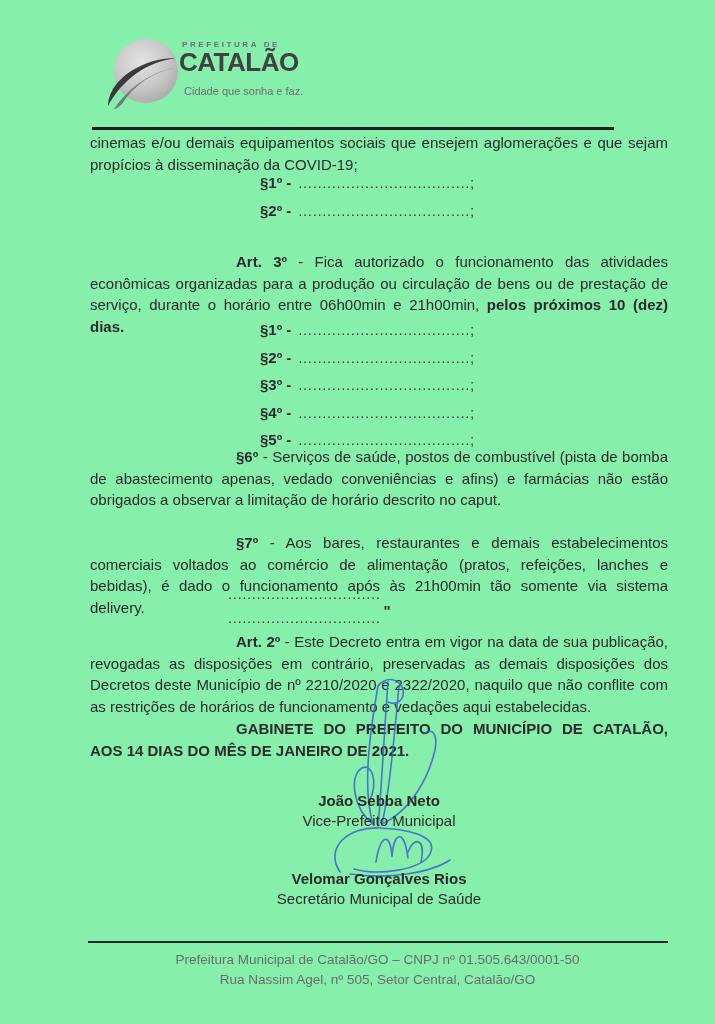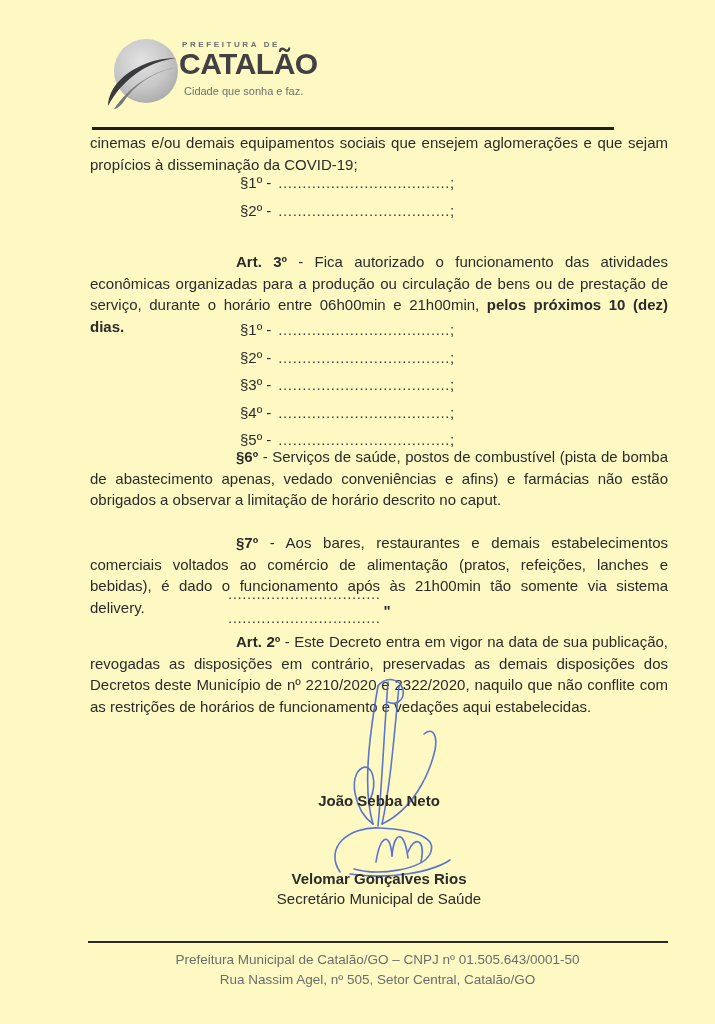--- a/index.html
+++ b/index.html
@@ -1,48 +1,48 @@
 <!DOCTYPE html>
 <html lang="pt"><head>
 <meta charset="utf-8">
 <style>
   html,body{margin:0;padding:0;background:#e9e9e9;}
   .page{
-    position:relative;width:715px;height:1024px;background:#fef9c3;
+    position:relative;width:715px;height:1024px;background:#86efac;
     margin:0 auto;overflow:hidden;color:#2b2b2b;
     font-family:"Liberation Sans", sans-serif;
   }
   
   .logo{position:absolute;left:100px;top:30px;width:240px;height:80px;}
   .logo-globe{position:absolute;left:6px;top:4px;}
   .logo-overline{
     position:absolute;left:82px;top:10px;font-size:8px;letter-spacing:2.6px;
     color:#6d6e71;font-weight:bold;
   }
   .logo-name{
-    position:absolute;left:79px;top:17px;font-size:30px;font-weight:bold;
+    position:absolute;left:79px;top:17px;font-size:26px;font-weight:bold;
     color:#414042;letter-spacing:-0.5px;
   }
   .logo-tagline{position:absolute;left:84px;top:55px;font-size:11px;color:#6d6e71;}
   .office{
     position:absolute;right:58px;top:88px;font-size:15.5px;font-weight:bold;
     color:#54555a;letter-spacing:0.3px;
   }
   .rule-top{position:absolute;left:92px;top:127px;width:522px;height:3px;background:#1f1f1f;}
   .rule-bottom{position:absolute;left:88px;top:941px;width:580px;height:2px;background:#2a2a2a;}
 
   
   .blk{position:absolute;left:90px;width:578px;font-size:15px;line-height:21.5px;text-align:justify;}
   .blk p{margin:0;}
   .indent{text-indent:146px;}
   .b{font-weight:bold;}
   .i{}
   .ph-block{left:90px;text-align:left;}
   .ph-row{padding-left:150px;margin-bottom:6px;white-space:nowrap;}
-  .ph-row .lbl{font-weight:normal;margin-right:7px;}
+  .ph-row .lbl{font-weight:bold;margin-right:7px;margin-left:20px;}
   .dots{letter-spacing:0.6px;color:#3a3a3a;}
   .quote-block{left:90px;text-align:left;line-height:24px;}
   .quote-block div{padding-left:138px;white-space:nowrap;}
   .qmark{position:relative;top:-7px;left:3px;font-weight:bold;}
 
   .center-blk{text-align:center;line-height:20px;}
   .signer-name{font-weight:bold;font-size:15px;}
   .signer-title{font-size:15px;}
   .sig{position:absolute;pointer-events:none;}
 
@@ -107,34 +107,38 @@
 
   <div class="blk quote-block" style="top:582px;">
     <div><span class="dots">................................</span></div>
     <div><span class="dots">................................</span><span class="qmark">"</span></div>
   </div>
 
   <div class="blk" style="top:631px;">
     <p class="indent"><span class="b">Art. 2º</span><span> - Este Decreto entra em vigor na data de sua publicação, revogadas as disposições em contrário, preservadas as demais disposições dos Decretos deste Município de nº 2210/2020 e 2322/2020, naquilo que não conflite com as restrições de horários de funcionamento e vedações aqui estabelecidas.</span></p>
   </div>
 
+  <div class="blk" style="top:718px;">
+    <p class="indent b">GABINETE DO PREFEITO DO MUNICÍPIO DE CATALÃO, AOS 14 DIAS DO MÊS DE JANEIRO DE 2021.</p>
+  </div>
 
   <svg class="sig" style="left:332px;top:672px;" width="128" height="162" viewBox="0 0 128 162">
     <g fill="none" stroke="#3f5fd0" stroke-width="1.6" stroke-linecap="round" opacity="0.85">
       <path d="M46,14 C38,60 30,116 41,152"></path>
       <path d="M56,10 C52,62 50,112 46,154"></path>
       <path d="M67,14 C62,66 58,116 50,152"></path>
       <path d="M46,14 C54,4 68,6 71,18 C73,28 64,34 56,30"></path>
       <path d="M41,152 C22,138 16,104 30,96 C40,91 46,110 38,128"></path>
       <path d="M50,152 C80,138 97,104 103,78 C106,62 100,55 92,62"></path>
     </g>
   </svg>
 
   <div class="blk center-blk" style="top:791px;">
     <div class="signer-name">João Sebba Neto</div>
+    <div class="signer-title">Vice-Prefeito Municipal</div>
   </div>
 
   <svg class="sig" style="left:320px;top:820px;" width="148" height="64" viewBox="0 0 148 64">
     <g fill="none" stroke="#3f5fd0" stroke-width="1.6" stroke-linecap="round" opacity="0.85">
       <path d="M20,52 C4,28 28,6 60,8 C96,10 118,18 110,34 C102,50 58,56 34,49"></path>
       <path d="M56,42 C60,16 70,10 72,36"></path>
       <path d="M72,36 C74,12 84,8 88,38"></path>
       <path d="M88,32 C94,16 106,18 101,42"></path>
       <path d="M30,54 C70,60 112,52 130,40"></path>
     </g>

